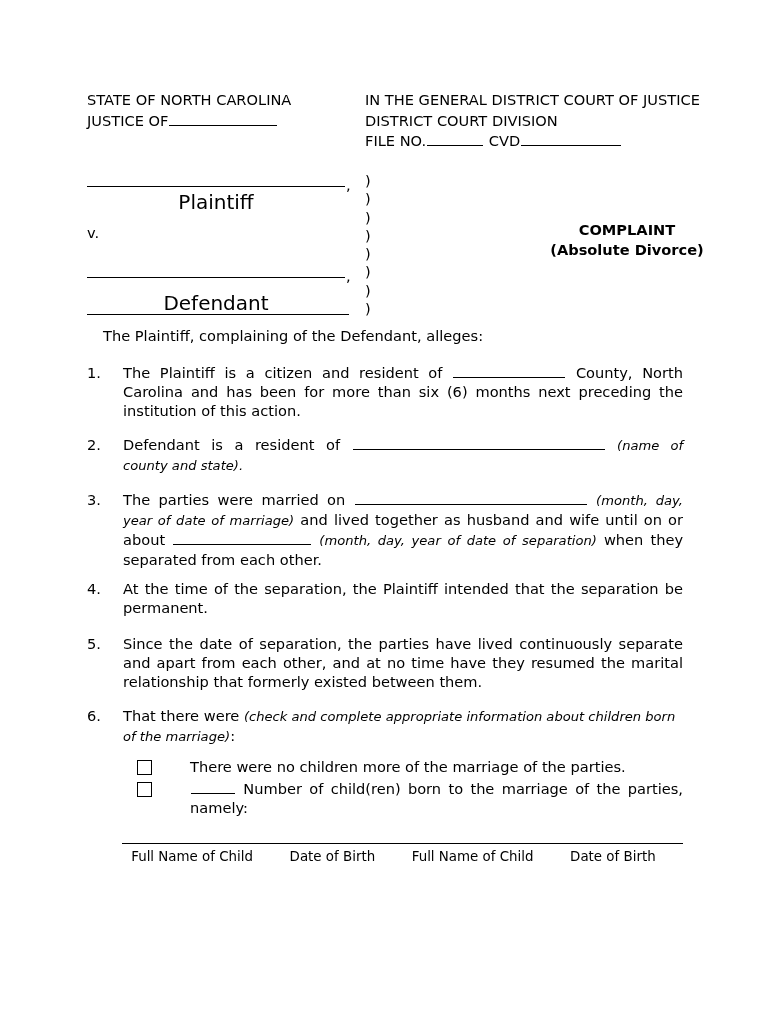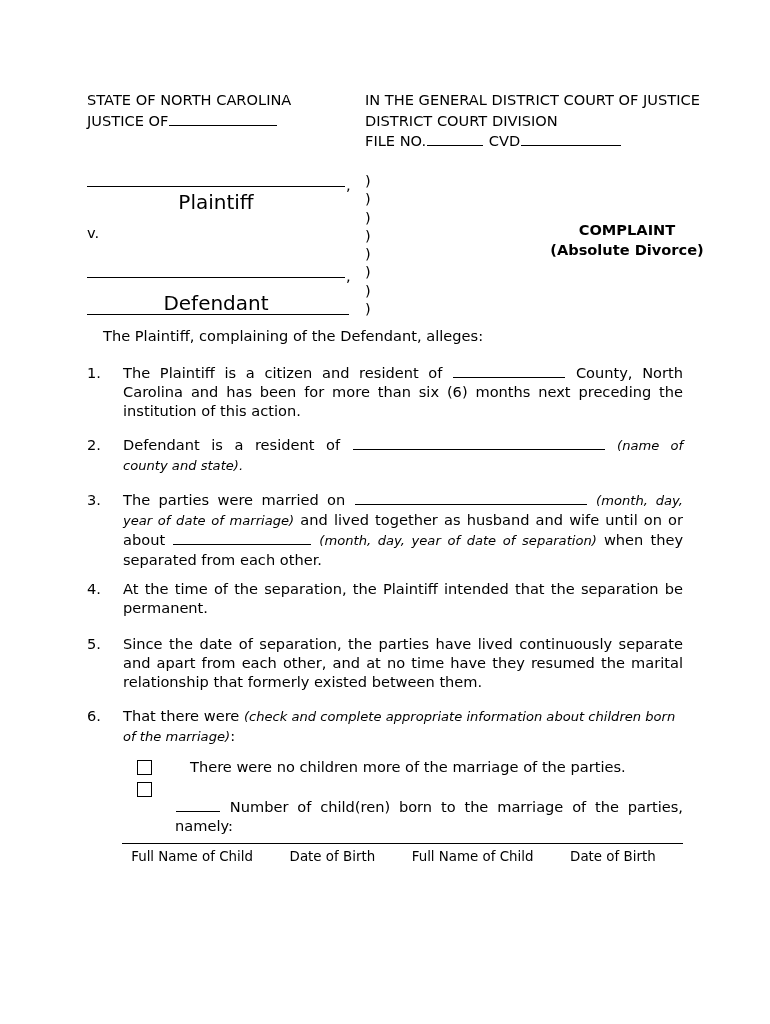--- a/index.html
+++ b/index.html
@@ -171,21 +171,21 @@
     position: absolute;
     left: 137px;
     top: 757px;
     width: 546px;
   }
   .check-row {
     display: flex;
     flex-direction: row;
     align-items: flex-start;
   }
-  .check-row + .check-row { margin-top: 3px; flex-direction: column; }
+  .check-row + .check-row { margin-top: 3px; }
   .checkbox {
     flex: 0 0 auto;
     width: 13px;
     height: 13px;
     border: 1.3px solid #000;
     background: #fff;
     margin-top: 3px;
   }
   .check-label {
     margin-left: 38px;

